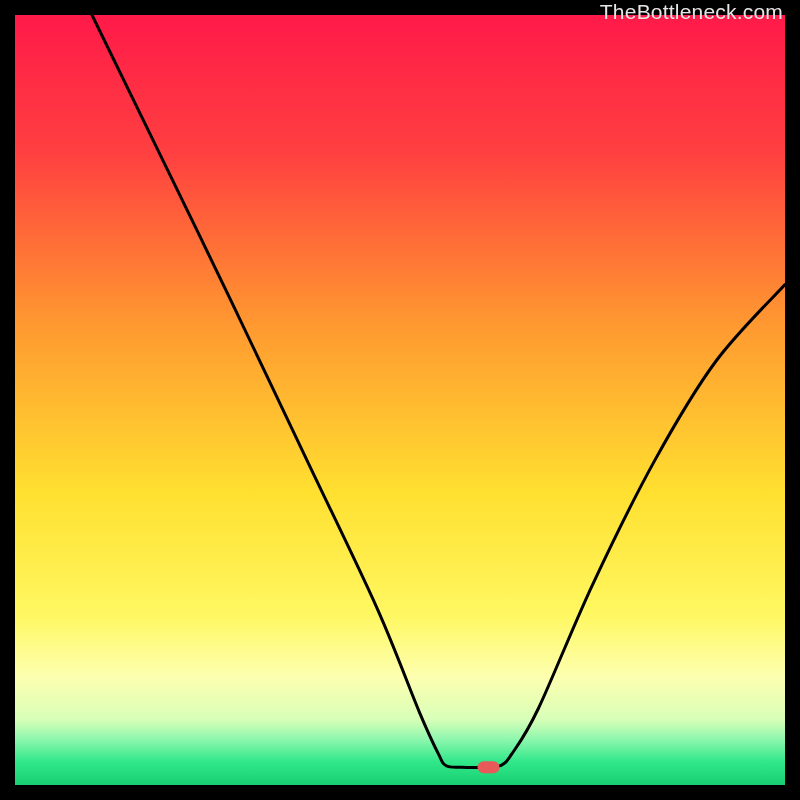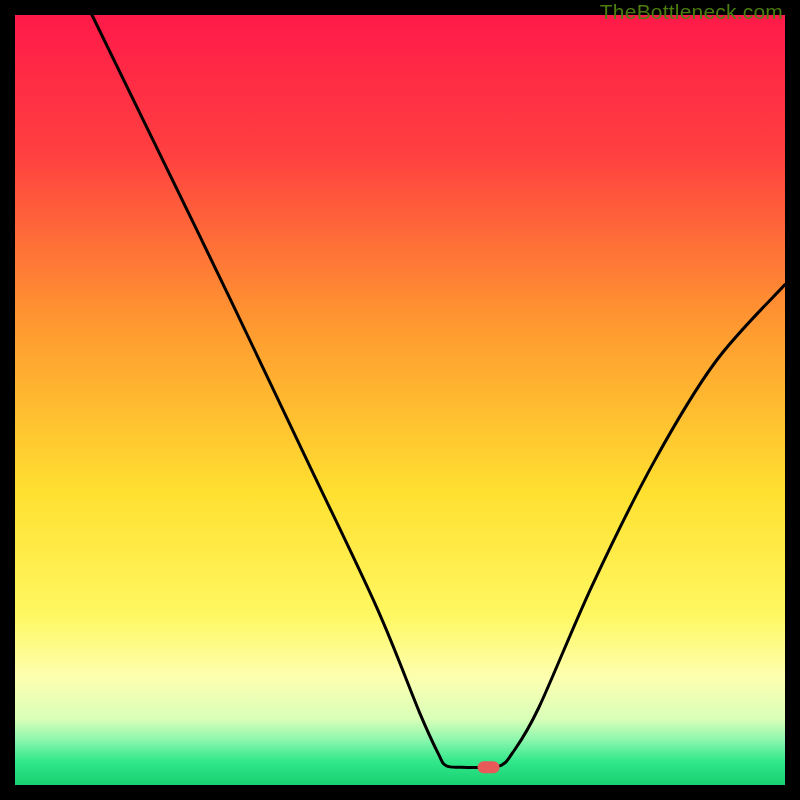--- a/index.html
+++ b/index.html
@@ -18,21 +18,21 @@
     height: 770px;
     background: #000;
   }
   .watermark {
     position: absolute;
     top: 0;
     right: 17px;
     font-family: Arial, Helvetica, sans-serif;
     font-size: 21px;
     font-weight: 500;
-    color: #4d7c0f;
+    color: #e5e5e5;
     letter-spacing: 0.2px;
   }
   svg {
     display: block;
   }
 </style>
 </head>
 <body>
 
 <div class="frame">

